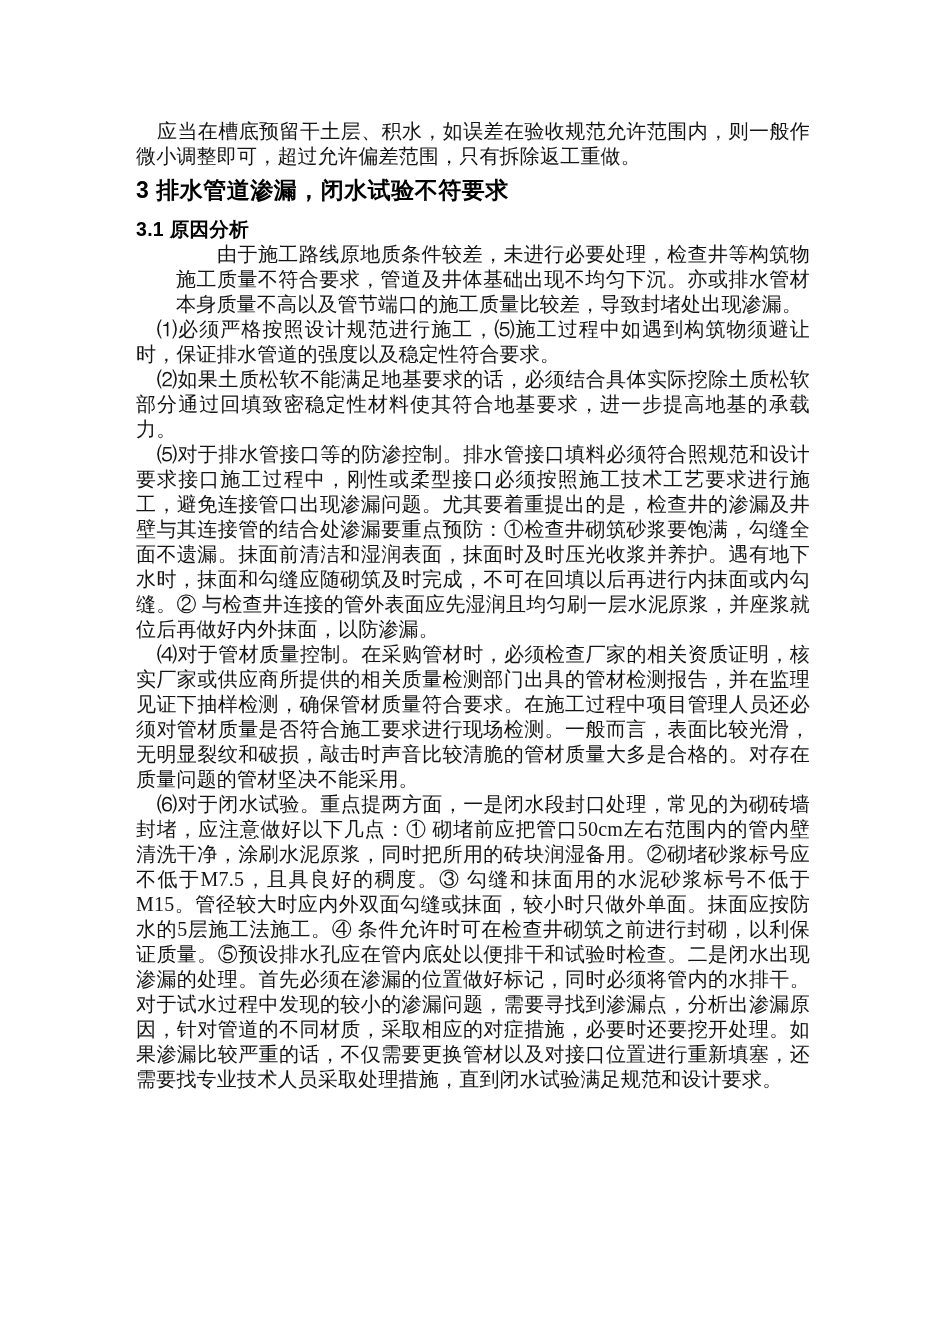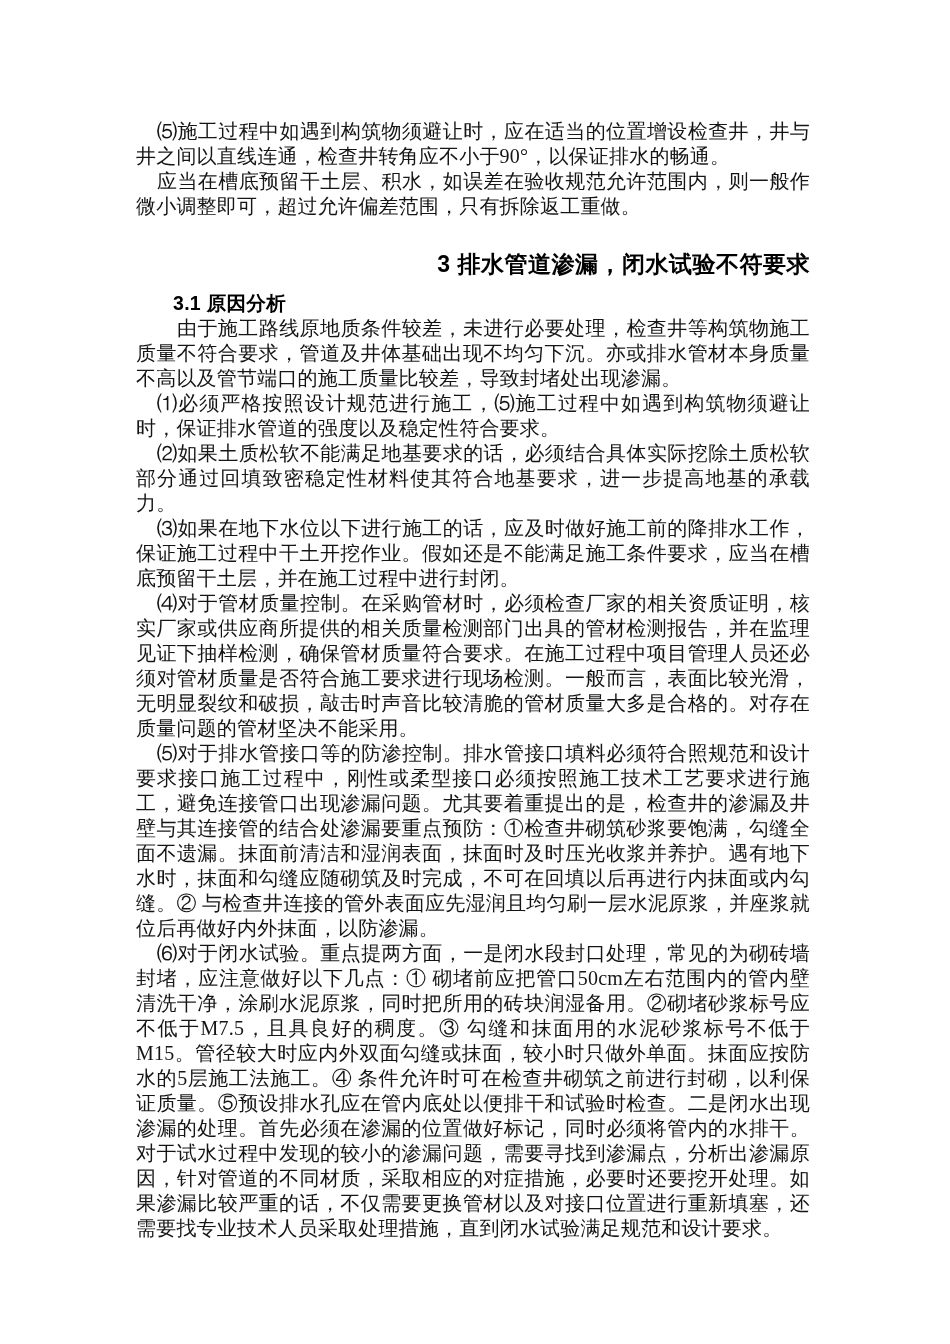--- a/index.html
+++ b/index.html
@@ -20,62 +20,58 @@
   }
   .body-para {
     font-size: 20px;
     line-height: 25px;
     text-align: justify;
     text-justify: inter-ideograph;
     letter-spacing: 0.2px;
     color: #151515;
   }
   .indent-1 { text-indent: 21px; }
-  .indent-2 { text-indent: 41px; }
+  .indent-2 { text-indent: 41px; margin-left: 40px; }
   .h1 {
     font-family: "Liberation Sans", "DejaVu Sans", sans-serif;
     font-weight: bold;
     font-size: 23px;
     line-height: 28px;
-    margin: 31px 0 13px 0;
+    margin: 7px 0 13px 0;
     color: #000000;
     letter-spacing: 0.5px;
-    text-align: right;
   }
   .h2 {
     font-family: "Liberation Sans", "DejaVu Sans", sans-serif;
     font-weight: 600;
     font-size: 19.5px;
     line-height: 25px;
     color: #000000;
     letter-spacing: 0.3px;
-    margin-left: 37px;
   }
 </style>
 </head>
 <body>
 
 <div class="page">
 
-  <p class="body-para indent-1">⑸施工过程中如遇到构筑物须避让时，应在适当的位置增设检查井，井与井之间以直线连通，检查井转角应不小于90°，以保证排水的畅通。</p>
 
   <p class="body-para indent-1">应当在槽底预留干土层、积水，如误差在验收规范允许范围内，则一般作微小调整即可，超过允许偏差范围，只有拆除返工重做。</p>
 
   <h1 class="h1">3 排水管道渗漏，闭水试验不符要求</h1>
 
   <h2 class="h2">3.1 原因分析</h2>
 
   <p class="body-para indent-2">由于施工路线原地质条件较差，未进行必要处理，检查井等构筑物施工质量不符合要求，管道及井体基础出现不均匀下沉。亦或排水管材本身质量不高以及管节端口的施工质量比较差，导致封堵处出现渗漏。</p>
 
 
   <p class="body-para indent-1">⑴必须严格按照设计规范进行施工，⑸施工过程中如遇到构筑物须避让时，保证排水管道的强度以及稳定性符合要求。</p>
 
   <p class="body-para indent-1">⑵如果土质松软不能满足地基要求的话，必须结合具体实际挖除土质松软部分通过回填致密稳定性材料使其符合地基要求，进一步提高地基的承载力。</p>
 
-  <p class="body-para indent-1">⑶如果在地下水位以下进行施工的话，应及时做好施工前的降排水工作，保证施工过程中干土开挖作业。假如还是不能满足施工条件要求，应当在槽底预留干土层，并在施工过程中进行封闭。</p>
+
+  <p class="body-para indent-1">⑸对于排水管接口等的防渗控制。排水管接口填料必须符合照规范和设计要求接口施工过程中，刚性或柔型接口必须按照施工技术工艺要求进行施工，避免连接管口出现渗漏问题。尤其要着重提出的是，检查井的渗漏及井壁与其连接管的结合处渗漏要重点预防：①检查井砌筑砂浆要饱满，勾缝全面不遗漏。抹面前清洁和湿润表面，抹面时及时压光收浆并养护。遇有地下水时，抹面和勾缝应随砌筑及时完成，不可在回填以后再进行内抹面或内勾缝。② 与检查井连接的管外表面应先湿润且均匀刷一层水泥原浆，并座浆就位后再做好内外抹面，以防渗漏。</p>
 
   <p class="body-para indent-1">⑷对于管材质量控制。在采购管材时，必须检查厂家的相关资质证明，核实厂家或供应商所提供的相关质量检测部门出具的管材检测报告，并在监理见证下抽样检测，确保管材质量符合要求。在施工过程中项目管理人员还必须对管材质量是否符合施工要求进行现场检测。一般而言，表面比较光滑，无明显裂纹和破损，敲击时声音比较清脆的管材质量大多是合格的。对存在质量问题的管材坚决不能采用。</p>
-
-  <p class="body-para indent-1">⑸对于排水管接口等的防渗控制。排水管接口填料必须符合照规范和设计要求接口施工过程中，刚性或柔型接口必须按照施工技术工艺要求进行施工，避免连接管口出现渗漏问题。尤其要着重提出的是，检查井的渗漏及井壁与其连接管的结合处渗漏要重点预防：①检查井砌筑砂浆要饱满，勾缝全面不遗漏。抹面前清洁和湿润表面，抹面时及时压光收浆并养护。遇有地下水时，抹面和勾缝应随砌筑及时完成，不可在回填以后再进行内抹面或内勾缝。② 与检查井连接的管外表面应先湿润且均匀刷一层水泥原浆，并座浆就位后再做好内外抹面，以防渗漏。</p>
 
   <p class="body-para indent-1">⑹对于闭水试验。重点提两方面，一是闭水段封口处理，常见的为砌砖墙封堵，应注意做好以下几点：① 砌堵前应把管口50cm左右范围内的管内壁清洗干净，涂刷水泥原浆，同时把所用的砖块润湿备用。②砌堵砂浆标号应不低于M7.5，且具良好的稠度。③ 勾缝和抹面用的水泥砂浆标号不低于M15。管径较大时应内外双面勾缝或抹面，较小时只做外单面。抹面应按防水的5层施工法施工。④ 条件允许时可在检查井砌筑之前进行封砌，以利保证质量。⑤预设排水孔应在管内底处以便排干和试验时检查。二是闭水出现渗漏的处理。首先必须在渗漏的位置做好标记，同时必须将管内的水排干。对于试水过程中发现的较小的渗漏问题，需要寻找到渗漏点，分析出渗漏原因，针对管道的不同材质，采取相应的对症措施，必要时还要挖开处理。如果渗漏比较严重的话，不仅需要更换管材以及对接口位置进行重新填塞，还需要找专业技术人员采取处理措施，直到闭水试验满足规范和设计要求。</p>
 
 </div>
 
 </body></html>

